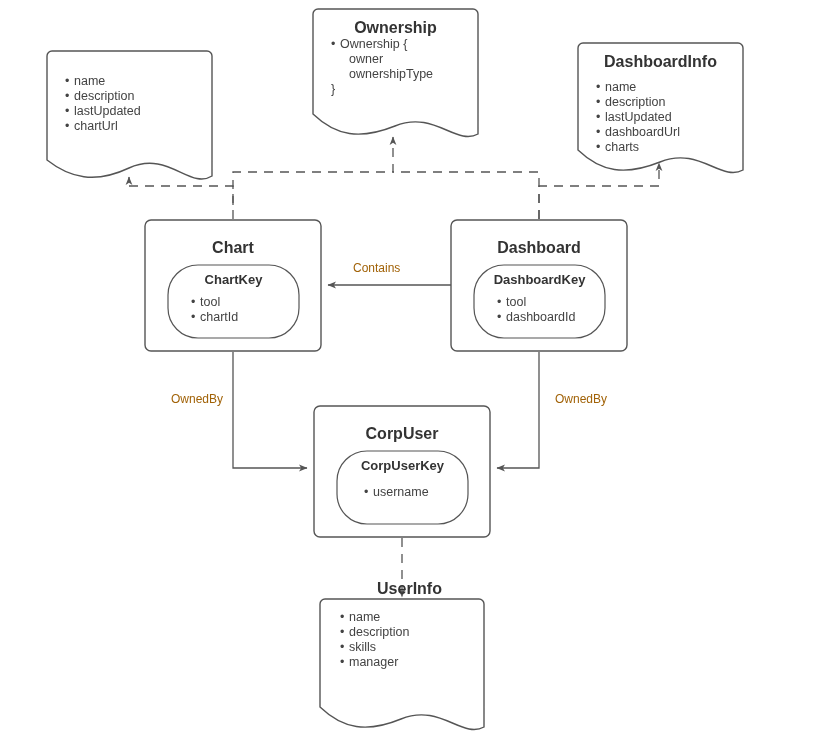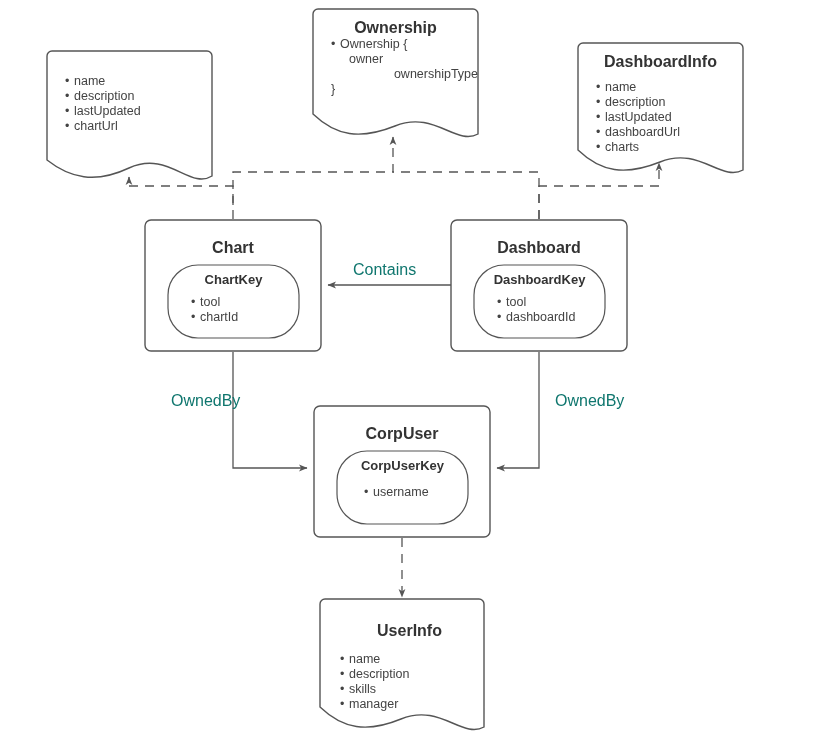--- a/index.html
+++ b/index.html
@@ -57,22 +57,22 @@
     white-space: pre;
   }
   .bullet::before {
     content: "\2022";
     display: inline-block;
     width: 9px;
     color: #434343;
   }
   .edge-label {
     position: absolute;
-    font-size: 16px;
-    color: #0f766e;
+    font-size: 12px;
+    color: #a16207;
     white-space: nowrap;
   }
 </style>
 </head>
 <body>
 
 <div id="diagram-root">
 
   <svg class="layer" viewBox="0 0 826 739">
     <defs>
@@ -145,21 +145,21 @@
       <li class="bullet">lastUpdated</li>
       <li class="bullet">chartUrl</li>
     </ul>
   </div>
 
   <div class="node-label" style="left:313px; top:19px; width:165px;">
     <div class="title">Ownership</div>
     <ul class="fields" style="margin-top:0; padding-left:18px;">
       <li class="bullet">Ownership {</li>
       <li style="padding-left:18px;">owner</li>
-      <li style="padding-left:18px;text-align:right;">ownershipType</li>
+      <li style="padding-left:18px;">ownershipType</li>
       <li style="padding-left:0px;">}</li>
     </ul>
   </div>
 
   <div class="node-label" style="left:578px; top:53px; width:165px;">
     <div class="title">DashboardInfo</div>
     <ul class="fields" style="margin-top:9px; padding-left:18px;">
       <li class="bullet">name</li>
       <li class="bullet">description</li>
       <li class="bullet">lastUpdated</li>
@@ -193,21 +193,21 @@
   <div class="node-label" style="left:314px; top:425px; width:176px;">
     <div class="title">CorpUser</div>
   </div>
   <div class="node-label" style="left:337px; top:458px; width:131px;">
     <div class="key-title">CorpUserKey</div>
     <ul class="fields" style="margin-top:12px; padding-left:27px;">
       <li class="bullet">username</li>
     </ul>
   </div>
 
-  <div class="node-label" style="left:320px; top:622px; width:179px;">
+  <div class="node-label" style="left:320px; top:580px; width:179px;">
     <div class="title">UserInfo</div>
     <ul class="fields" style="margin-top:12px; padding-left:20px;">
       <li class="bullet">name</li>
       <li class="bullet">description</li>
       <li class="bullet">skills</li>
       <li class="bullet">manager</li>
     </ul>
   </div>
 
   <div class="edge-label" style="left:353px; top:261px;">Contains</div>

